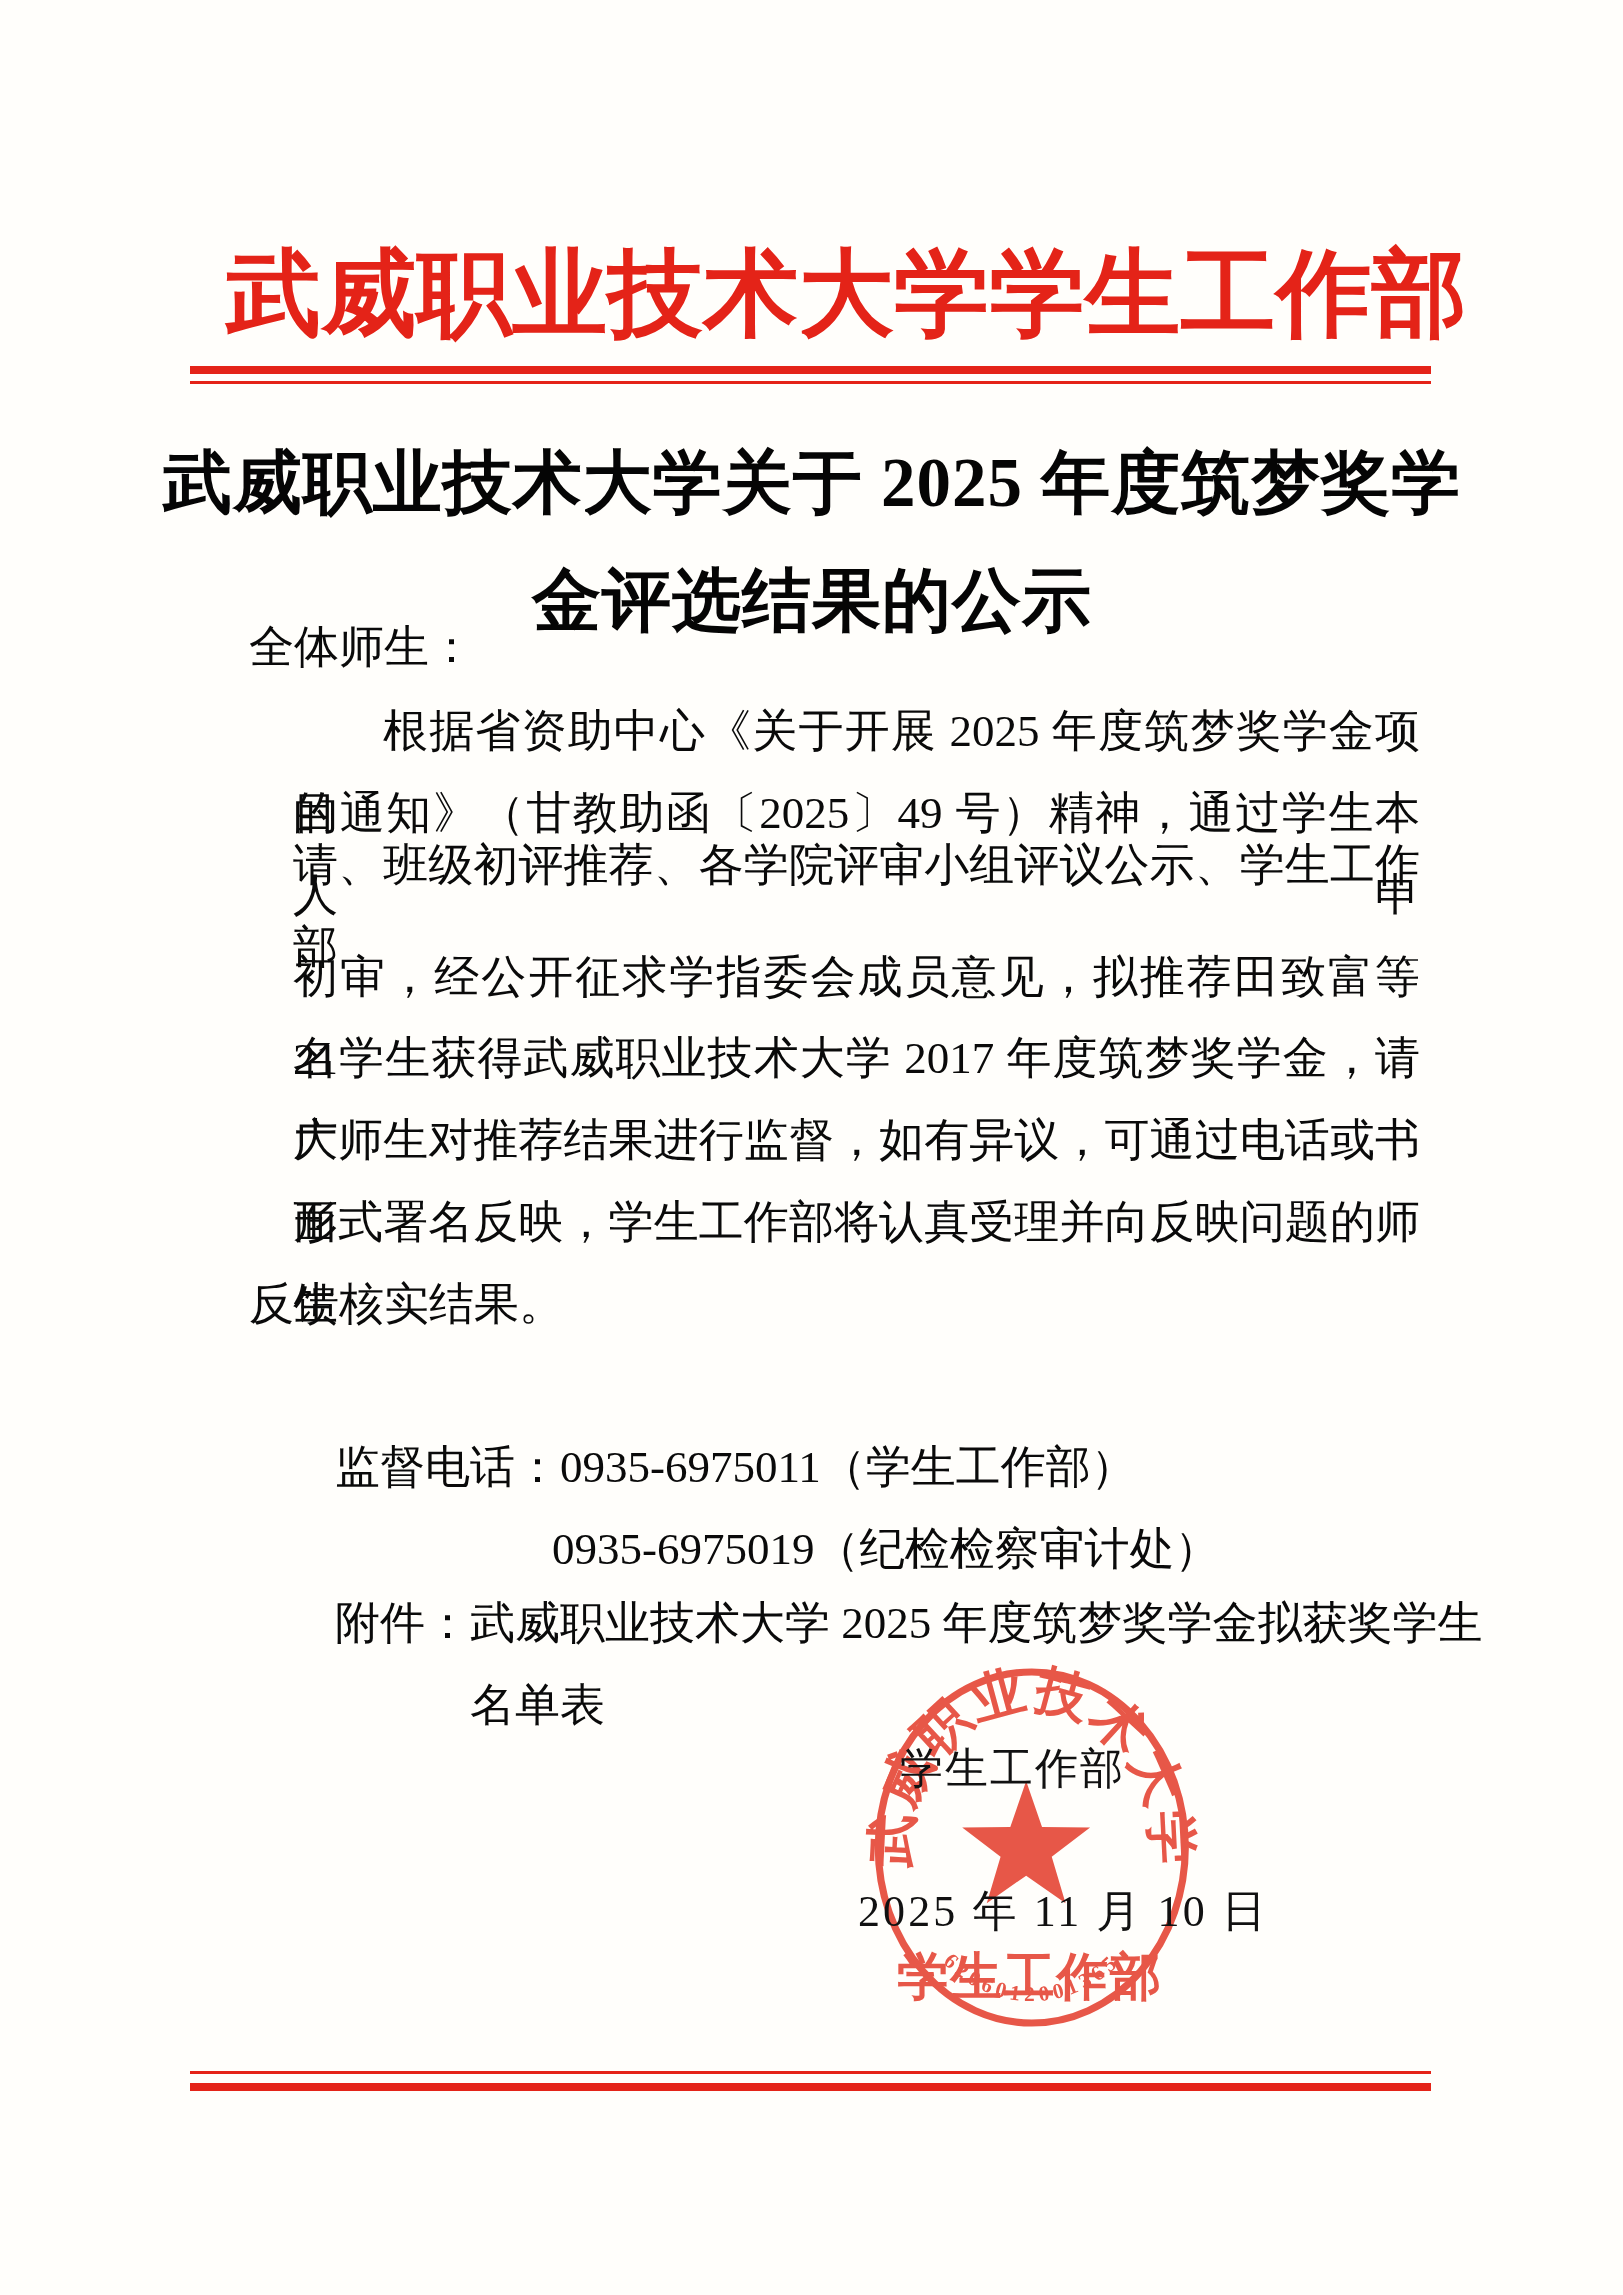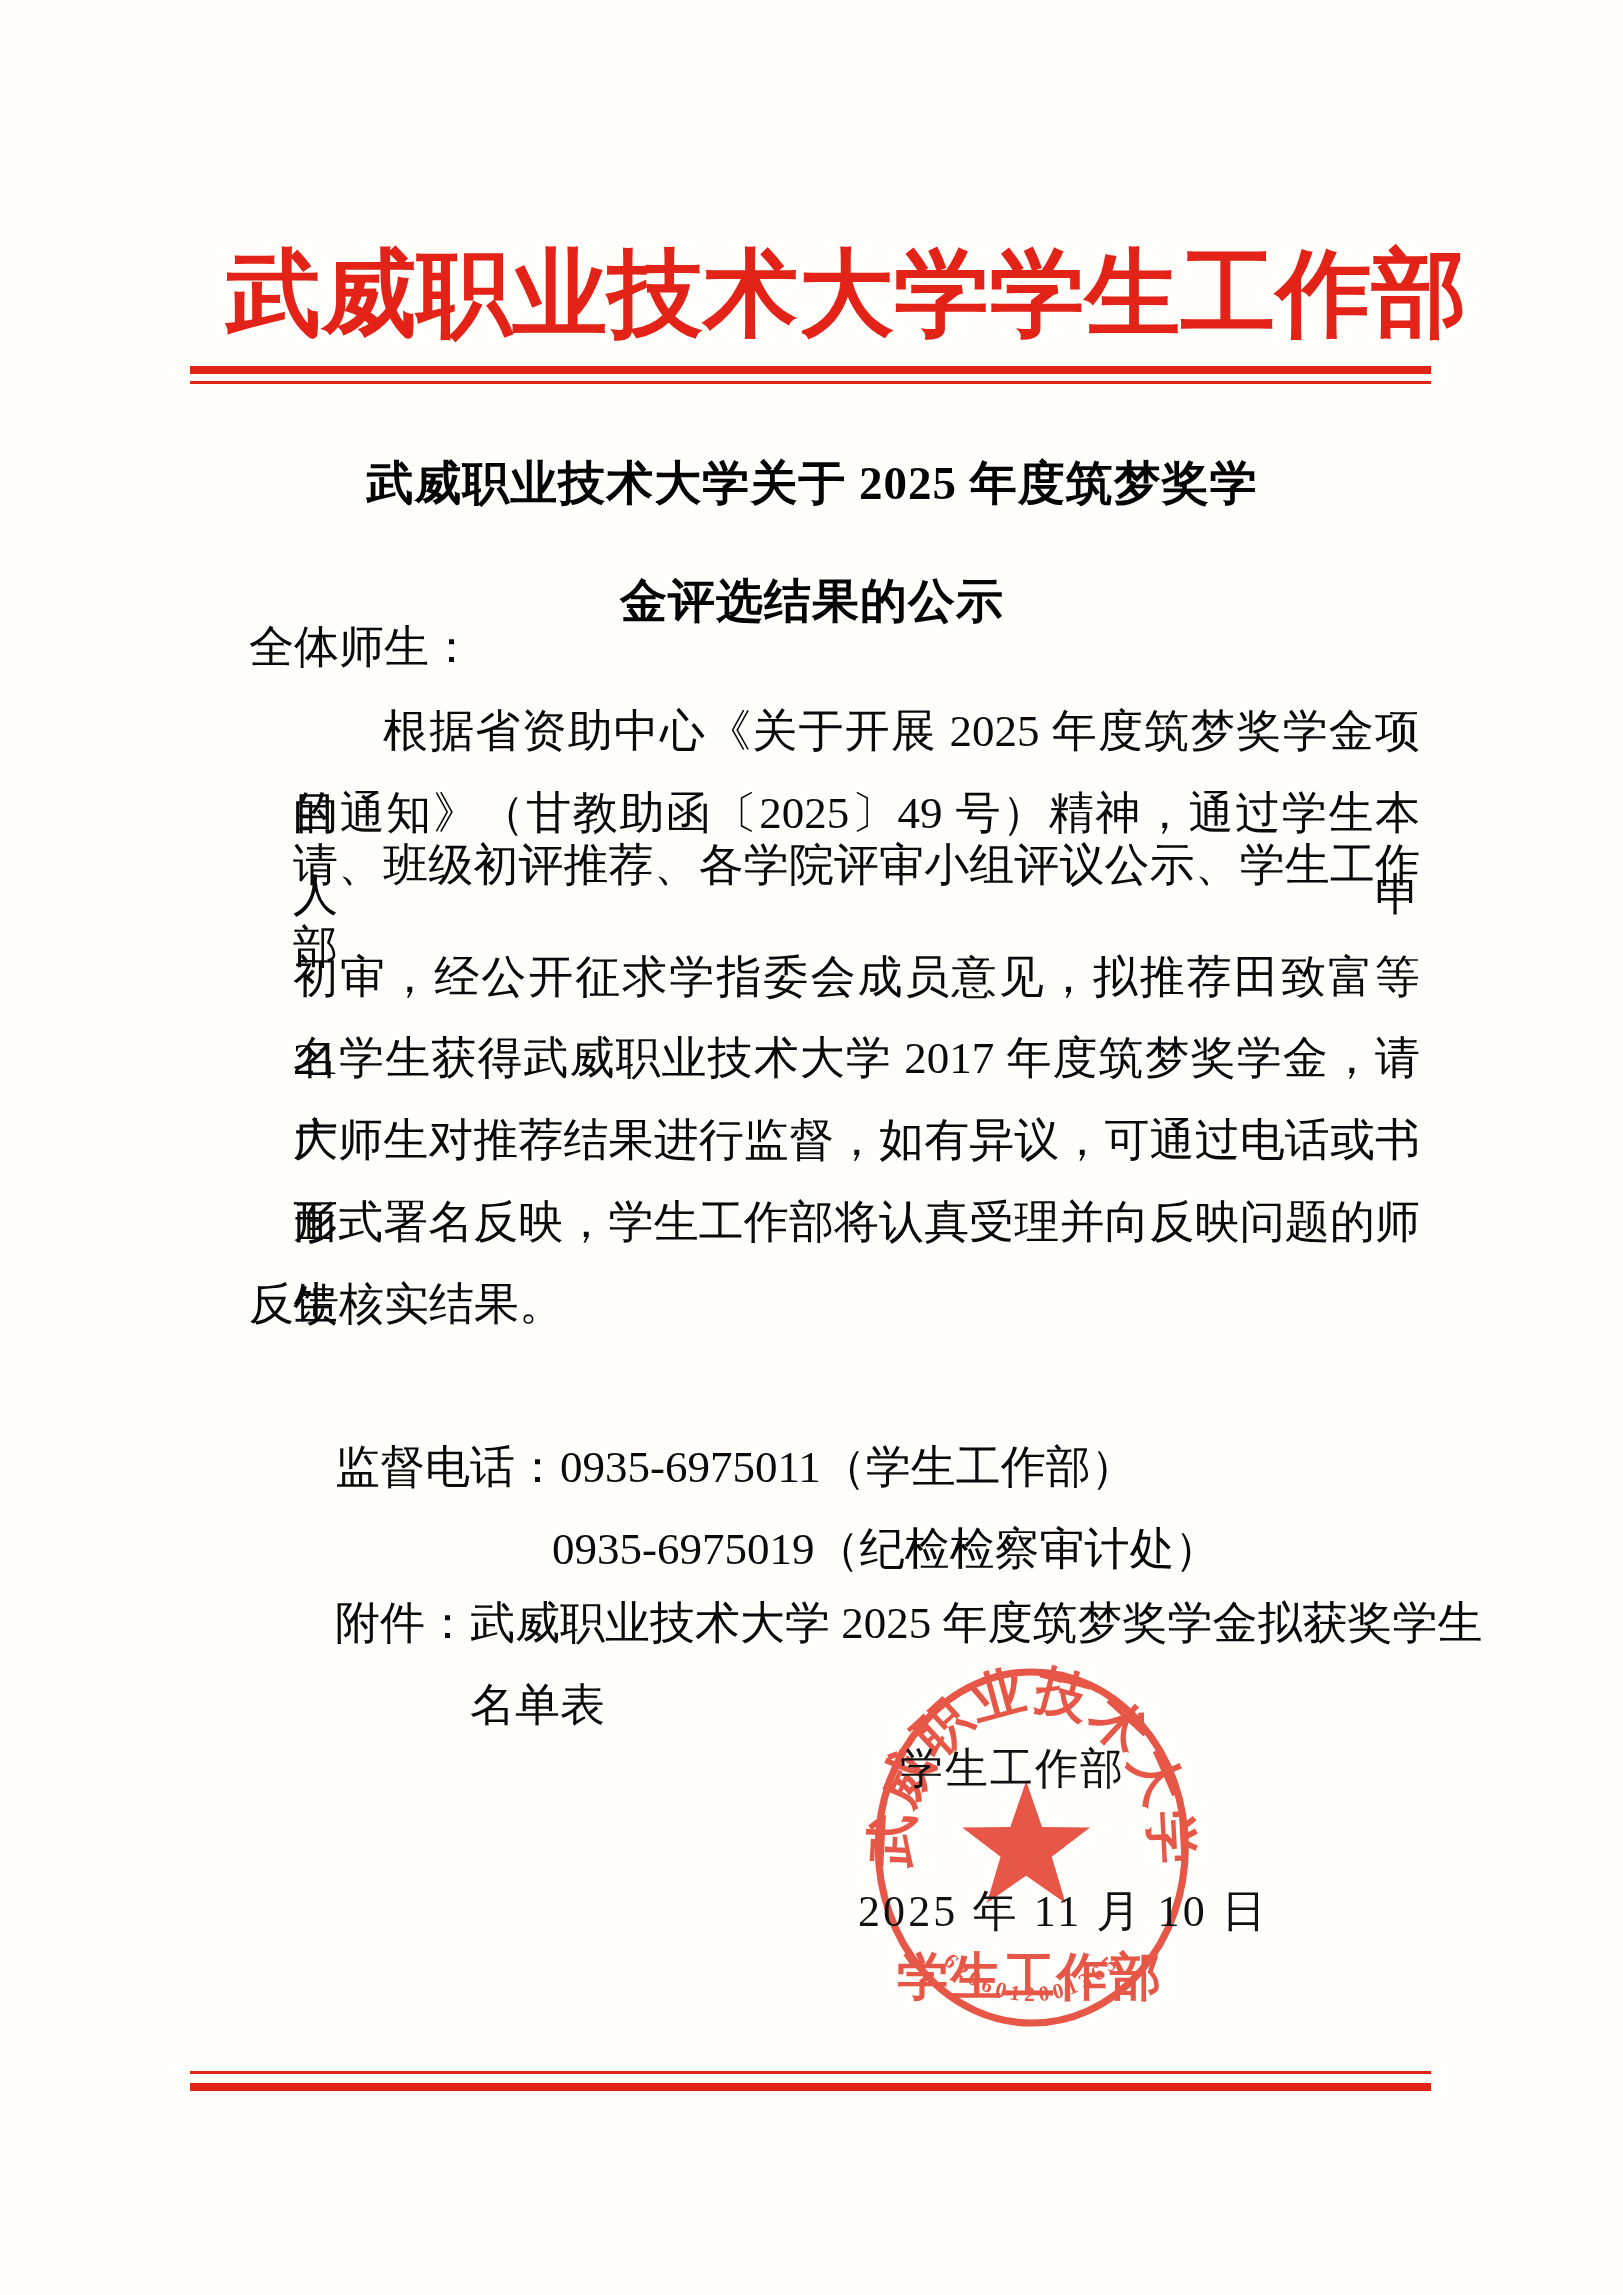--- a/index.html
+++ b/index.html
@@ -22,21 +22,21 @@
     padding-left:35px;
   }
   .rule{position:absolute;left:190px;width:1241px;background:#e42318;}
   .rule-top-thick{top:366px;height:7.7px;}
   .rule-top-thin{top:381px;height:3.1px;}
   .rule-bottom-thin{top:2071px;height:3.1px;}
   .rule-bottom-thick{top:2083px;height:7.7px;}
   
   .doc-title{
     position:absolute;left:123px;top:424px;width:1378px;margin:0;
-    text-align:center;font-size:47px;line-height:118px;
+    text-align:center;font-size:69px;line-height:118px;
     font-weight:bold;color:#050505;letter-spacing:1px;
     white-space:nowrap;
   }
   
   .line{
     position:absolute;left:249px;width:1127px;height:82px;
     line-height:82px;font-size:45px;color:#0a0a0a;
     white-space:nowrap;
   }
   .jl{white-space:normal;text-align:justify;text-align-last:justify;text-justify:inter-character;margin-left:44px;}

